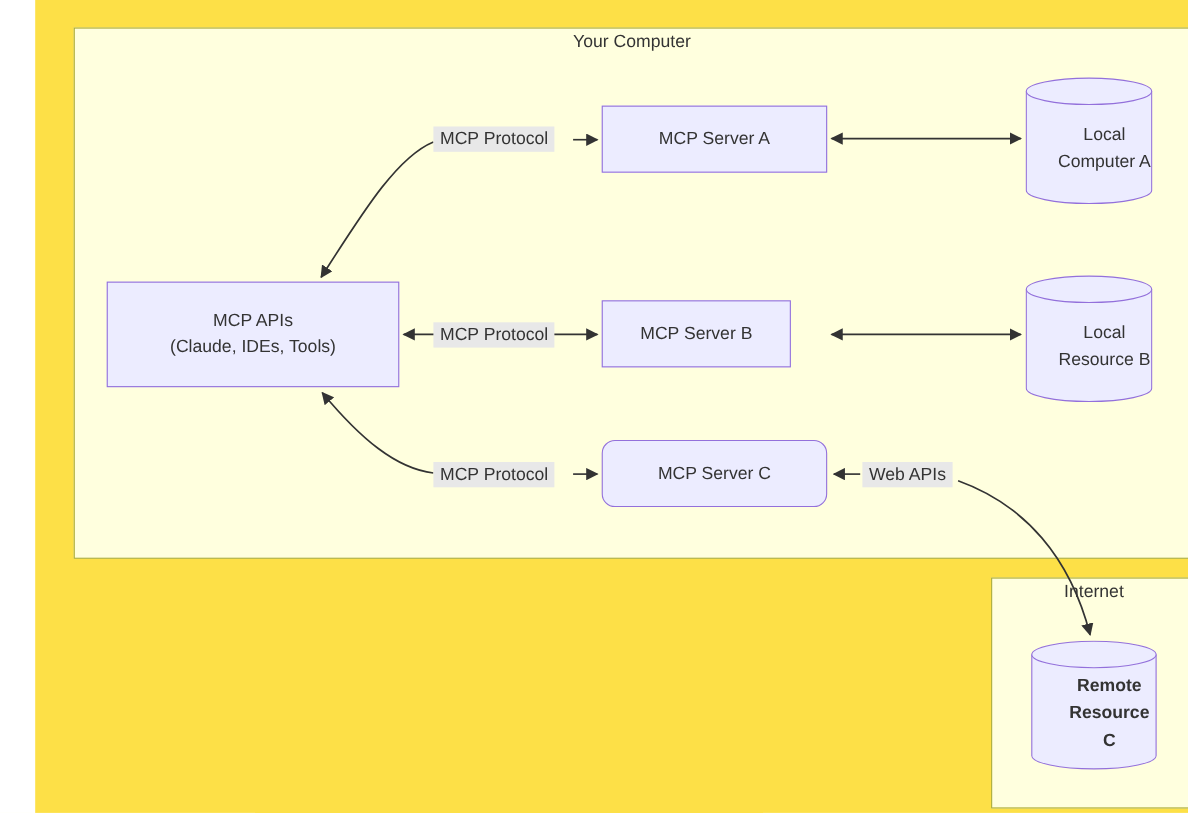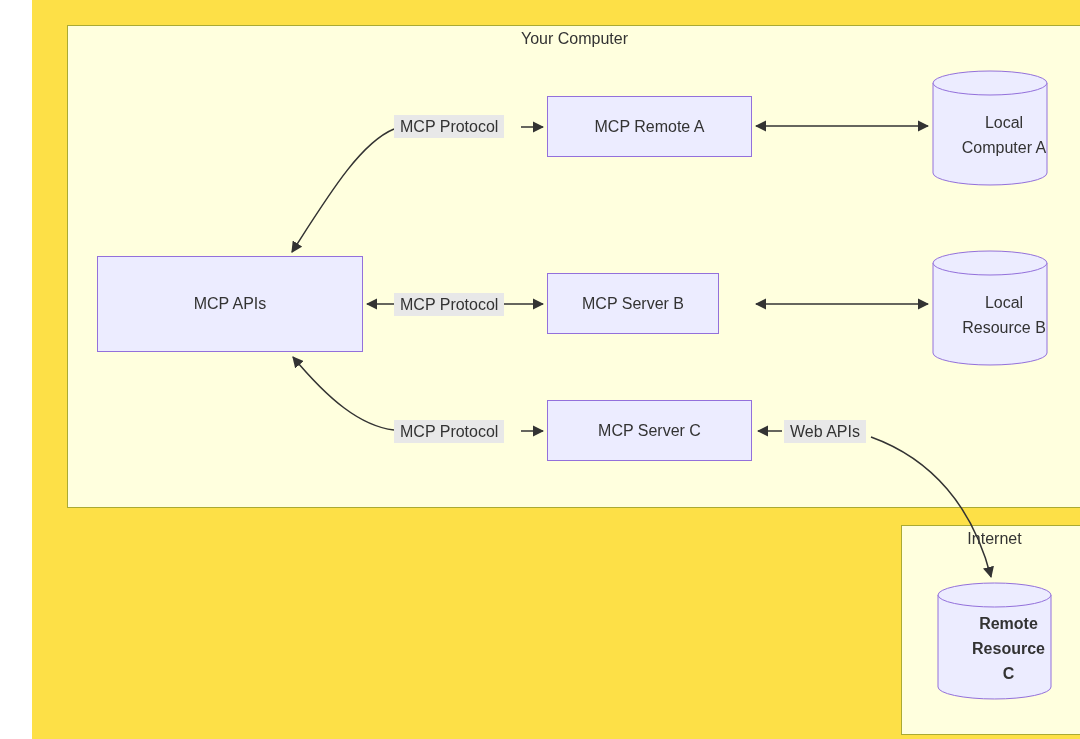--- a/index.html
+++ b/index.html
@@ -64,31 +64,32 @@
     <path class="edge" d="M 362 430 C 328 426 296 399 261 357" marker-end="url(#arrow)"></path>
     <path class="edge" d="M 489 431 L 511 431" marker-end="url(#arrow)"></path>
 
     <path class="edge" d="M 750 431 L 726 431" marker-end="url(#arrow)"></path>
 
     <path class="edge" d="M 839 437 C 900 459 941 507 959 577" marker-end="url(#arrow)"></path>
   </svg>
 
   <div class="node" style="left:65px;top:256px;width:266px;height:96px;">
     <span>MCP APIs</span>
+    <span>(Claude, IDEs, Tools)</span>
   </div>
 
   <div class="node" style="left:515px;top:96px;width:205px;height:61px;">
-    <span>MCP Remote A</span>
+    <span>MCP Server A</span>
   </div>
 
   <div class="node" style="left:515px;top:273px;width:172px;height:61px;">
     <span>MCP Server B</span>
   </div>
 
-  <div class="node" style="left:515px;top:400px;width:205px;height:61px;">
+  <div class="node" style="left:515px;top:400px;width:205px;height:61px;border-radius:12px;">
     <span>MCP Server C</span>
   </div>
 
   <div class="cylinder" style="left:900px;top:70px;width:116px;height:116px;">
     <svg viewBox="0 0 116 116" preserveAspectRatio="none">
       <path d="M 1 13 L 1 103 A 57 12 0 0 0 115 103 L 115 13" style="fill:var(--node-fill);stroke:var(--node-border);stroke-width:1;"></path>
       <ellipse cx="58" cy="13" rx="57" ry="12" style="fill:var(--node-fill);stroke:var(--node-border);stroke-width:1;"></ellipse>
     </svg>
     <span>Local</span>
     <span>Computer A</span>

